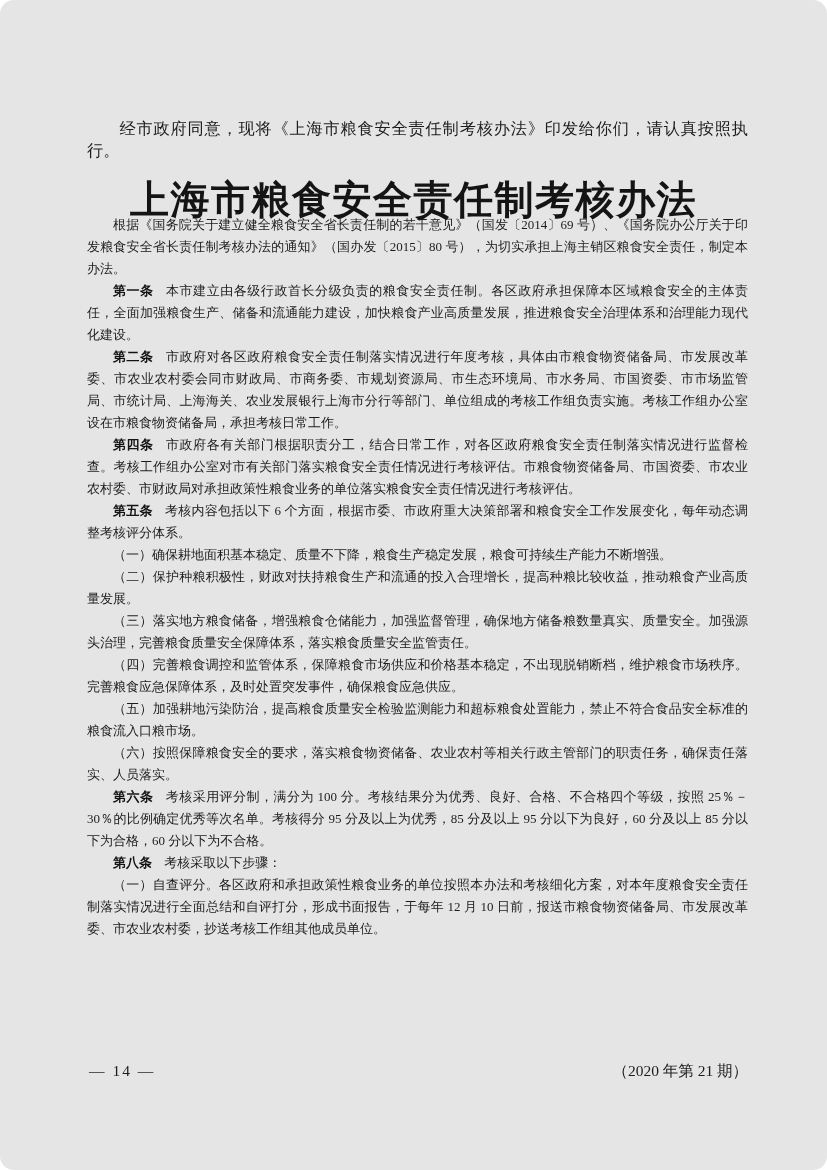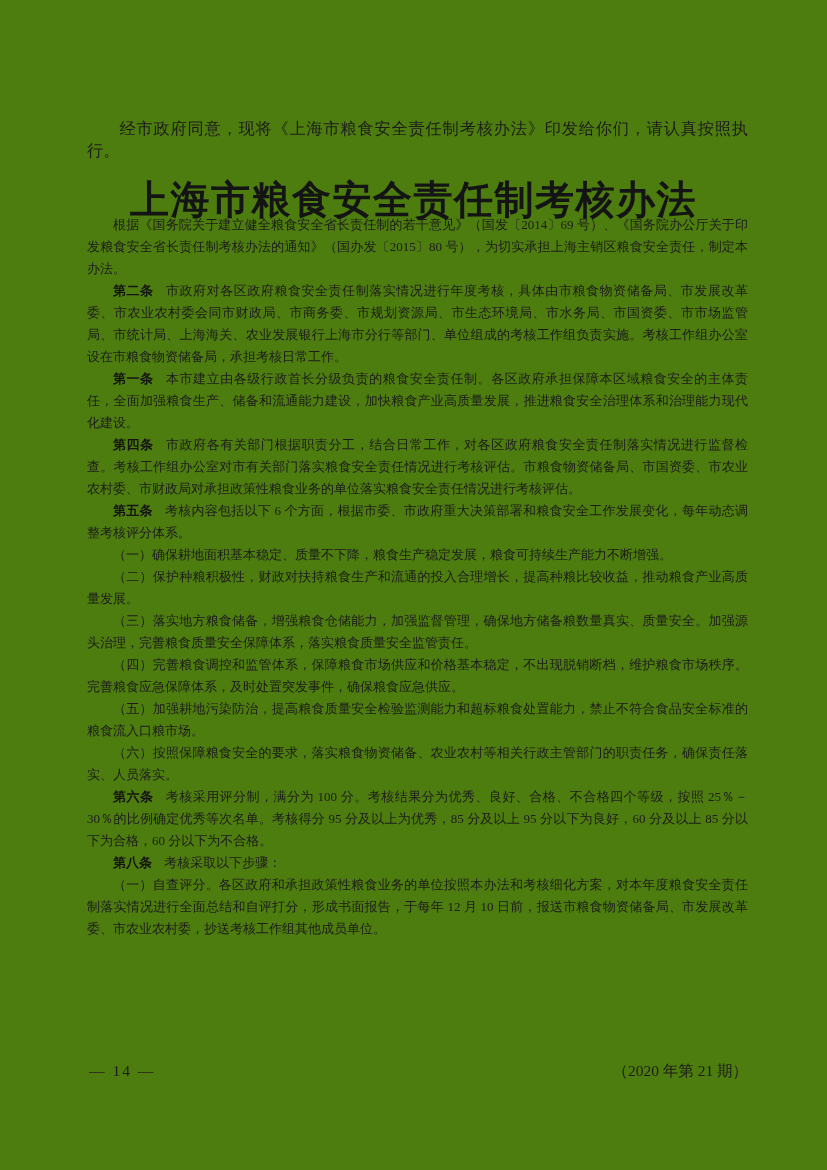--- a/index.html
+++ b/index.html
@@ -11,21 +11,22 @@
     width: 827px;
     height: 1170px;
     position: relative;
     overflow: hidden;
     font-family: "Liberation Serif", "DejaVu Serif", serif;
     color: #1c1c1c;
   }
   .page {
     position: absolute;
     inset: 0;
-    background: #4d7c0f;
+    background: #e5e5e5;
+    border-radius: 14px;
   }
   .intro {
     position: absolute;
     top: 103px;
     left: 87px;
     right: 79px;
     font-size: 16.2px;
     line-height: 21.8px;
     text-indent: 2em;
     text-align: justify;
@@ -88,25 +89,25 @@
 
   <h1 class="doc-title">上海市粮食安全责任制考核办法</h1>
 
   <div class="doc-body">
 
   <p class="para">
     <span class="ptext">根据《国务院关于建立健全粮食安全省长责任制的若干意见》（国发〔2014〕69 号）、《国务院办公厅关于印发粮食安全省长责任制考核办法的通知》（国办发〔2015〕80 号），为切实承担上海主销区粮食安全责任，制定本办法。</span>
   </p>
 
   <p class="para">
-    <span class="lead">第二条</span><span class="ptext">市政府对各区政府粮食安全责任制落实情况进行年度考核，具体由市粮食物资储备局、市发展改革委、市农业农村委会同市财政局、市商务委、市规划资源局、市生态环境局、市水务局、市国资委、市市场监管局、市统计局、上海海关、农业发展银行上海市分行等部门、单位组成的考核工作组负责实施。考核工作组办公室设在市粮食物资储备局，承担考核日常工作。</span>
+    <span class="lead">第一条</span><span class="ptext">本市建立由各级行政首长分级负责的粮食安全责任制。各区政府承担保障本区域粮食安全的主体责任，全面加强粮食生产、储备和流通能力建设，加快粮食产业高质量发展，推进粮食安全治理体系和治理能力现代化建设。</span>
   </p>
 
   <p class="para">
-    <span class="lead">第一条</span><span class="ptext">本市建立由各级行政首长分级负责的粮食安全责任制。各区政府承担保障本区域粮食安全的主体责任，全面加强粮食生产、储备和流通能力建设，加快粮食产业高质量发展，推进粮食安全治理体系和治理能力现代化建设。</span>
+    <span class="lead">第二条</span><span class="ptext">市政府对各区政府粮食安全责任制落实情况进行年度考核，具体由市粮食物资储备局、市发展改革委、市农业农村委会同市财政局、市商务委、市规划资源局、市生态环境局、市水务局、市国资委、市市场监管局、市统计局、上海海关、农业发展银行上海市分行等部门、单位组成的考核工作组负责实施。考核工作组办公室设在市粮食物资储备局，承担考核日常工作。</span>
   </p>
 
 
   <p class="para">
     <span class="lead">第四条</span><span class="ptext">市政府各有关部门根据职责分工，结合日常工作，对各区政府粮食安全责任制落实情况进行监督检查。考核工作组办公室对市有关部门落实粮食安全责任情况进行考核评估。市粮食物资储备局、市国资委、市农业农村委、市财政局对承担政策性粮食业务的单位落实粮食安全责任情况进行考核评估。</span>
   </p>
 
   <p class="para">
     <span class="lead">第五条</span><span class="ptext">考核内容包括以下 6 个方面，根据市委、市政府重大决策部署和粮食安全工作发展变化，每年动态调整考核评分体系。</span>
   </p>

